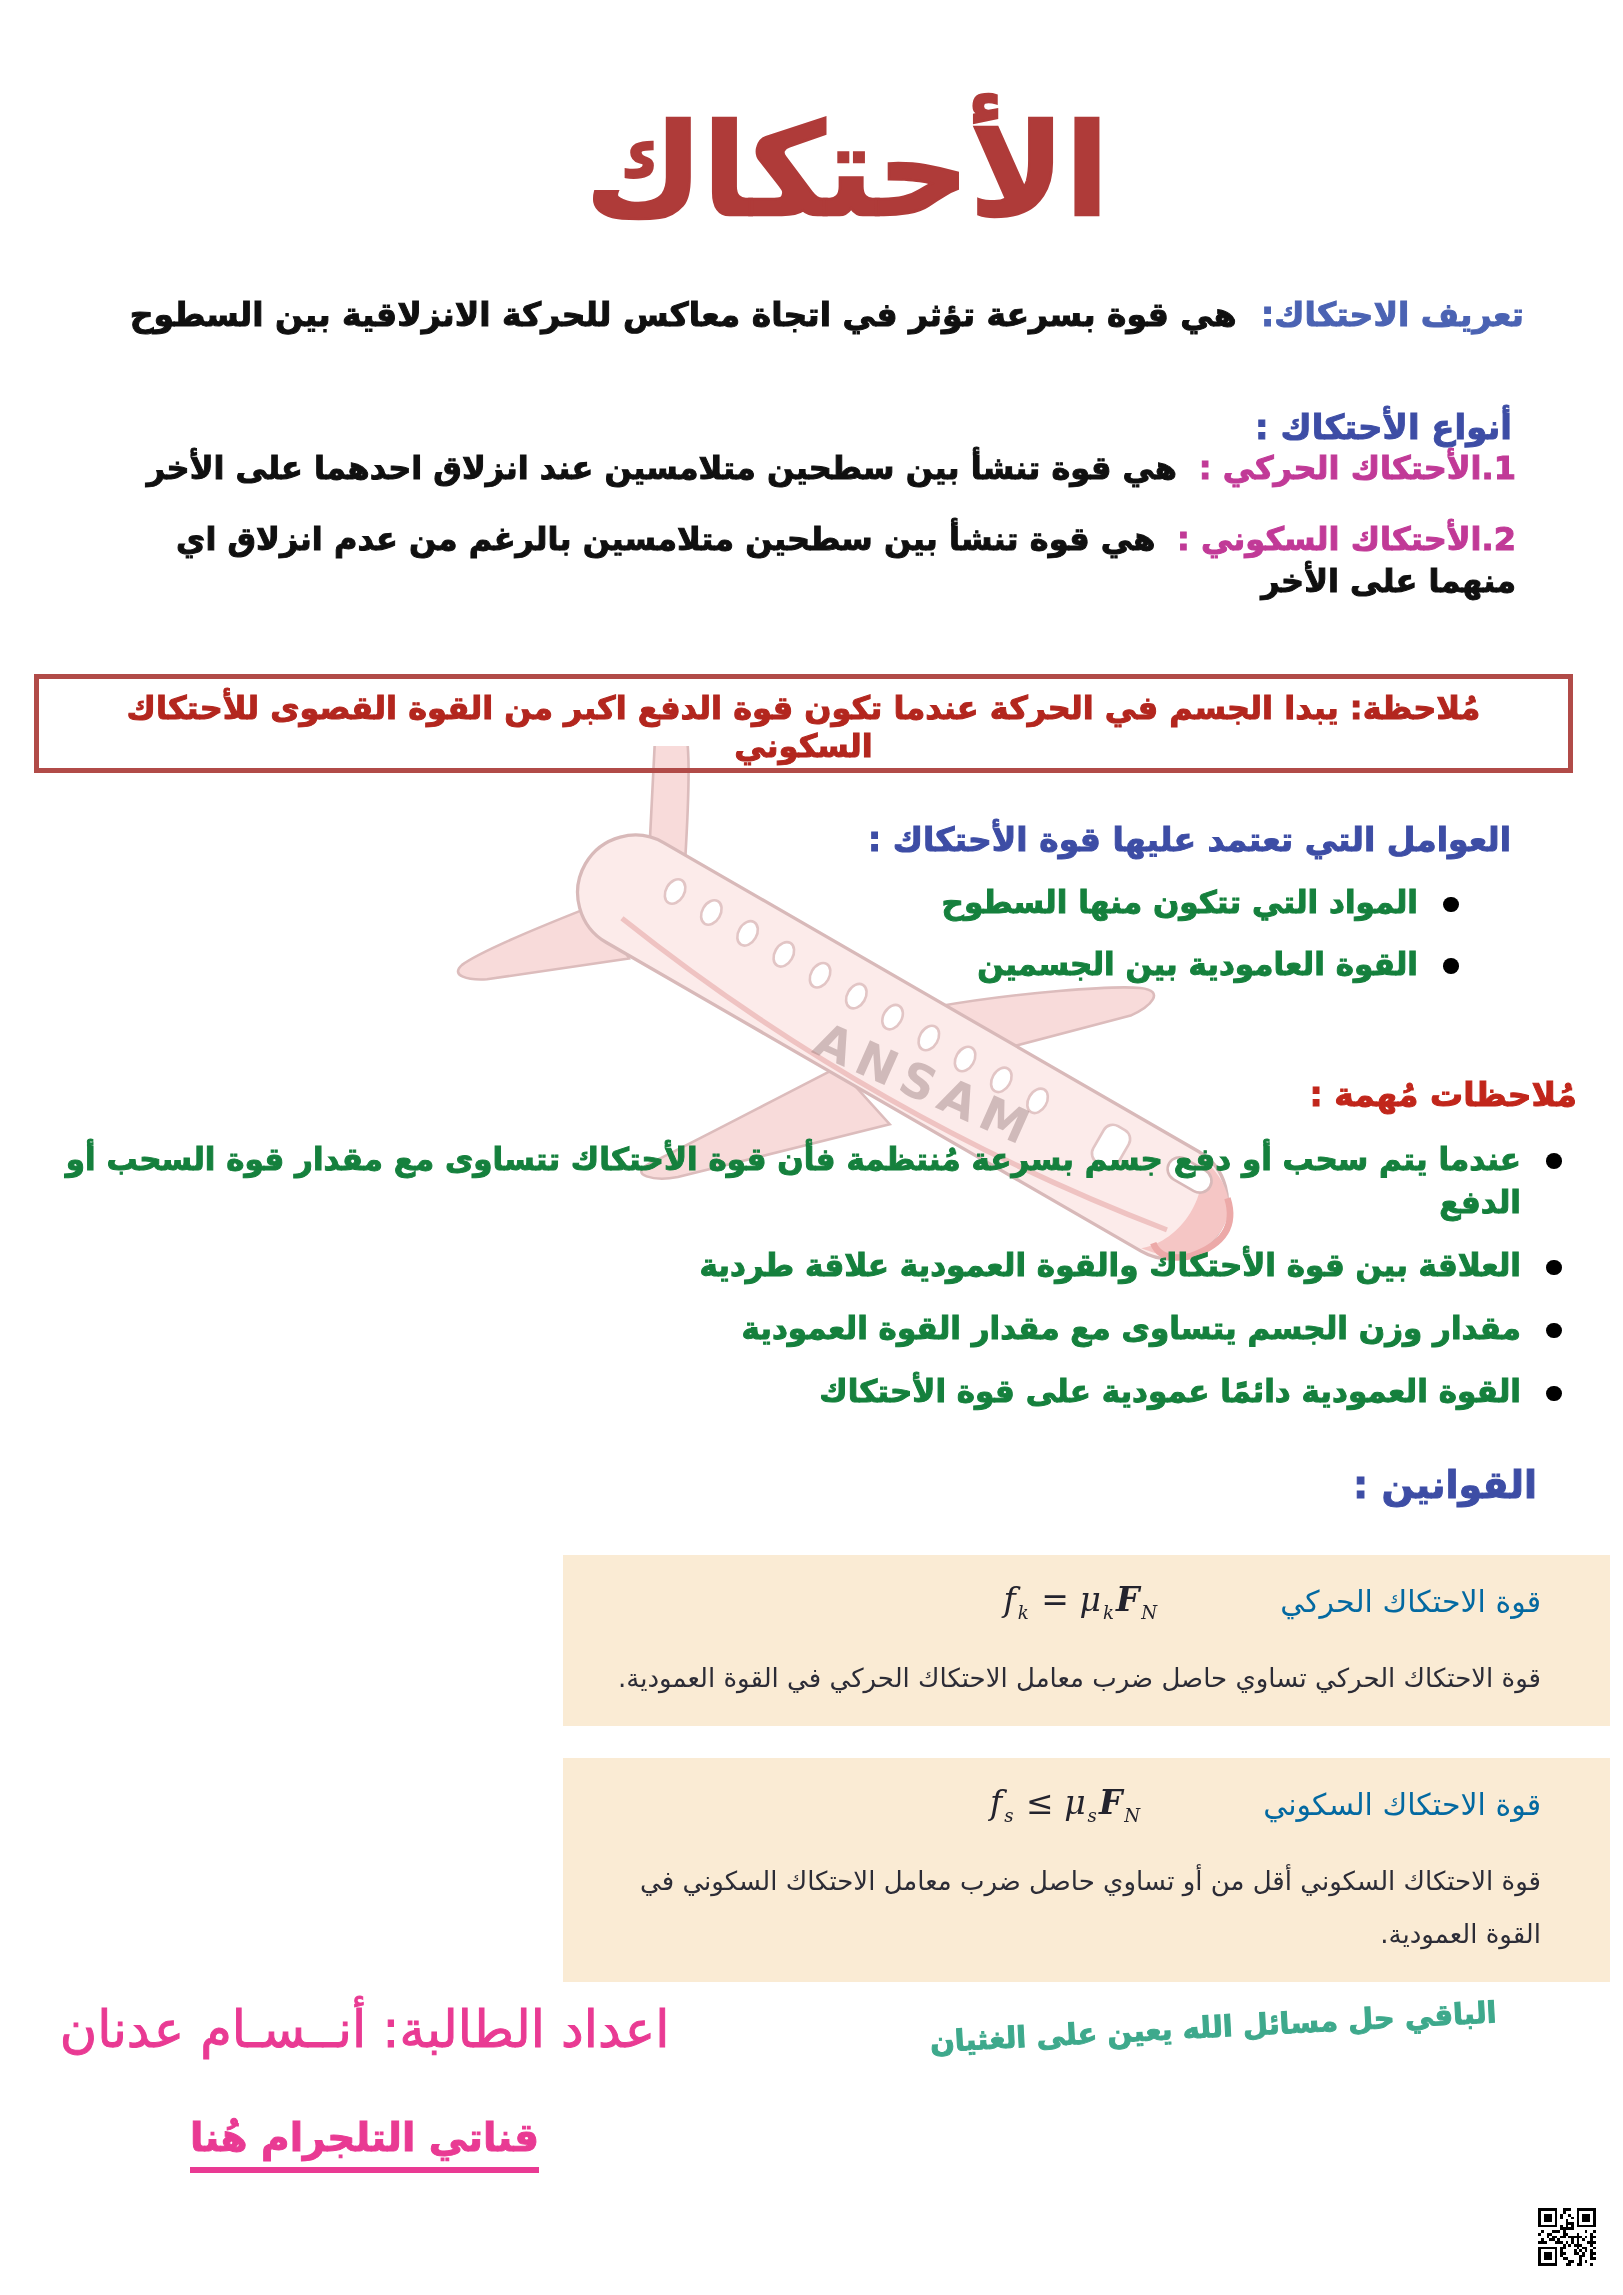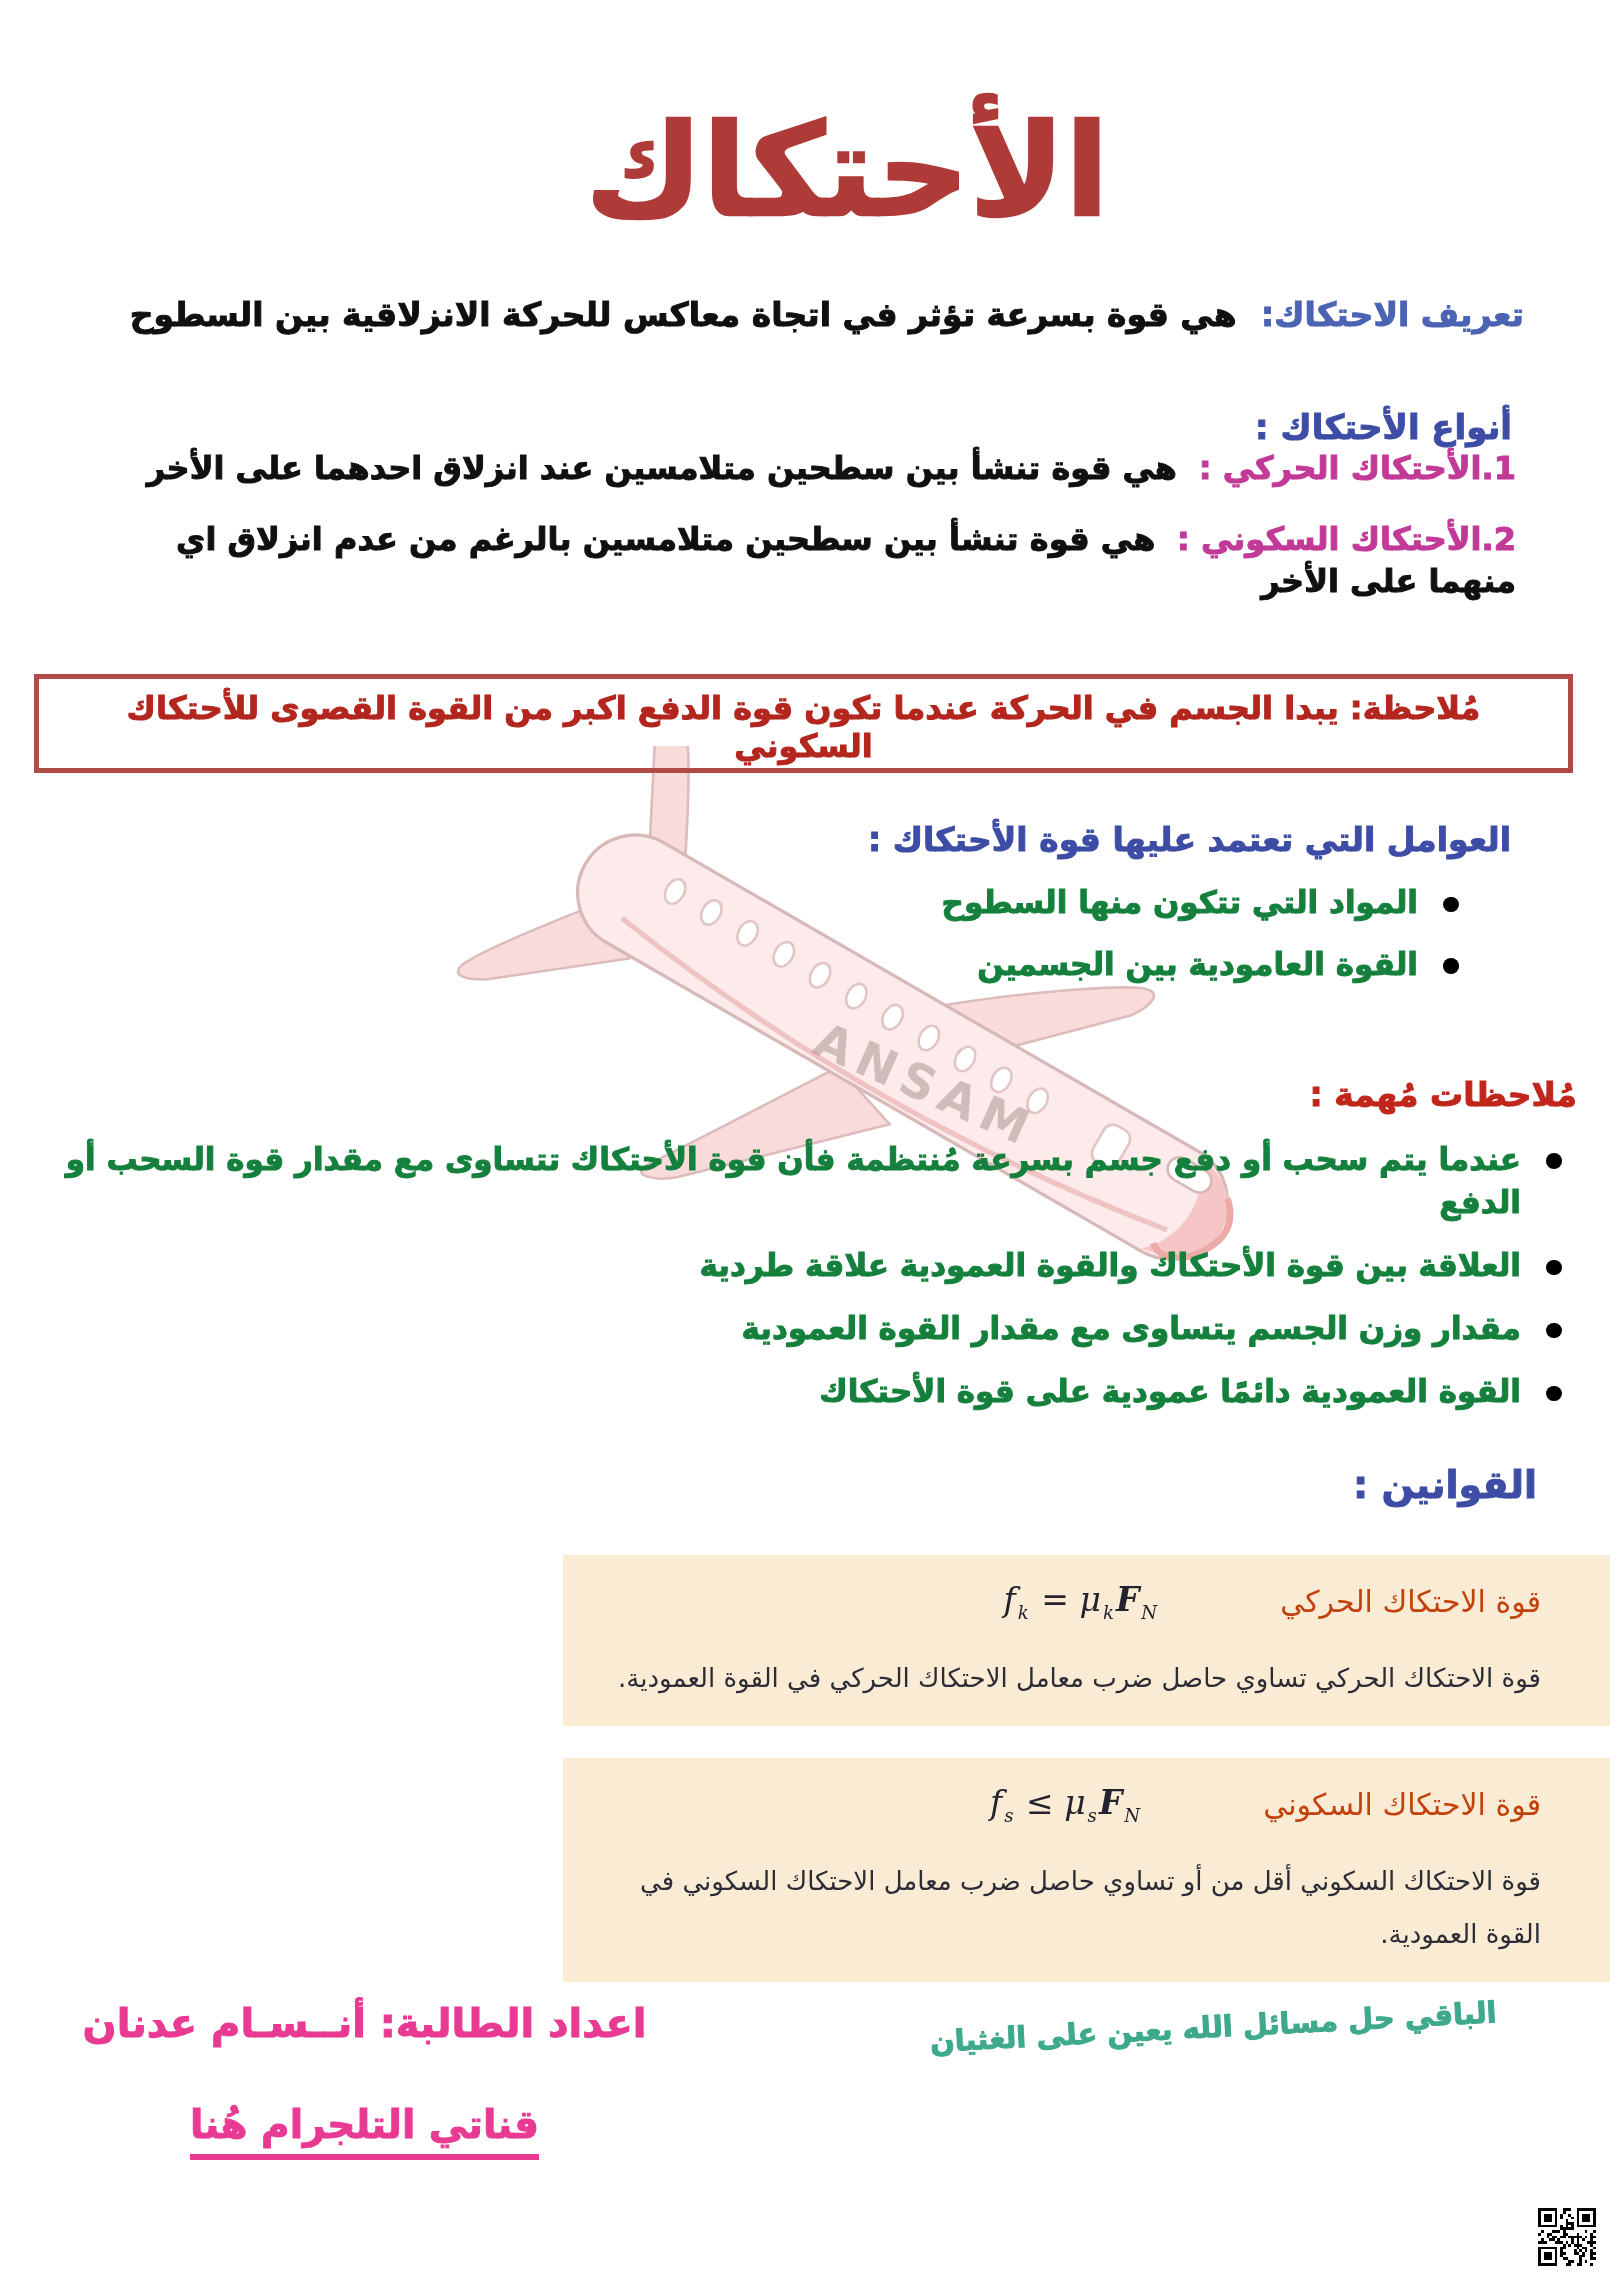--- a/index.html
+++ b/index.html
@@ -79,34 +79,34 @@
   
   .laws-header{right:86px;top:1463px;margin:0;font-size:38px;font-weight:bold;color:#3D4DA5;z-index:1;}
   .law-box{
     left:563px;width:1047px;box-sizing:border-box;
     background:#FAEBD4;padding:25px 69px 21px 39px;
     text-align:right;z-index:1;
   }
   .law-box.k{top:1555px;min-height:148px;}
   .law-box.s{top:1758px;min-height:184px;}
   .law-row{display:flex;align-items:center;}
-  .law-label{font-size:30px;color:#c2410c;white-space:nowrap;text-align:center;}
+  .law-label{font-size:30px;color:#0369a1;white-space:nowrap;text-align:center;}
   .fml{
     direction:ltr;margin-right:121px;white-space:nowrap;
     font-family:"DejaVu Serif",serif;font-style:italic;
     font-size:33px;color:#23232D;
   }
   .fml sub{font-size:0.55em;margin:0 2px;}
   .fml .op{font-style:normal;margin:0 10.5px;}
   .fml .bigF{font-weight:bold;}
   .law-caption{margin-top:29px;font-size:26px;color:#2C2C36;line-height:2.05;}
 
   
   .credit-wrap{left:52px;top:2000px;width:625px;text-align:center;color:#E93A93;z-index:1;}
-  .credit-line{font-size:40px;font-weight:bold;}
+  .credit-line{font-size:51px;font-weight:normal;}
   .tg-link{
     display:inline-block;margin-top:56px;
     font-size:39px;font-weight:bold;color:#E93A93;
     border-bottom:6.5px solid #E93A93;padding-bottom:6.5px;
     cursor:pointer;
   }
   .green-note{
     left:929px;top:2025px;white-space:nowrap;
     font-size:29px;font-weight:bold;color:#3EA98C;
     transform:rotate(-3deg);transform-origin:left top;

